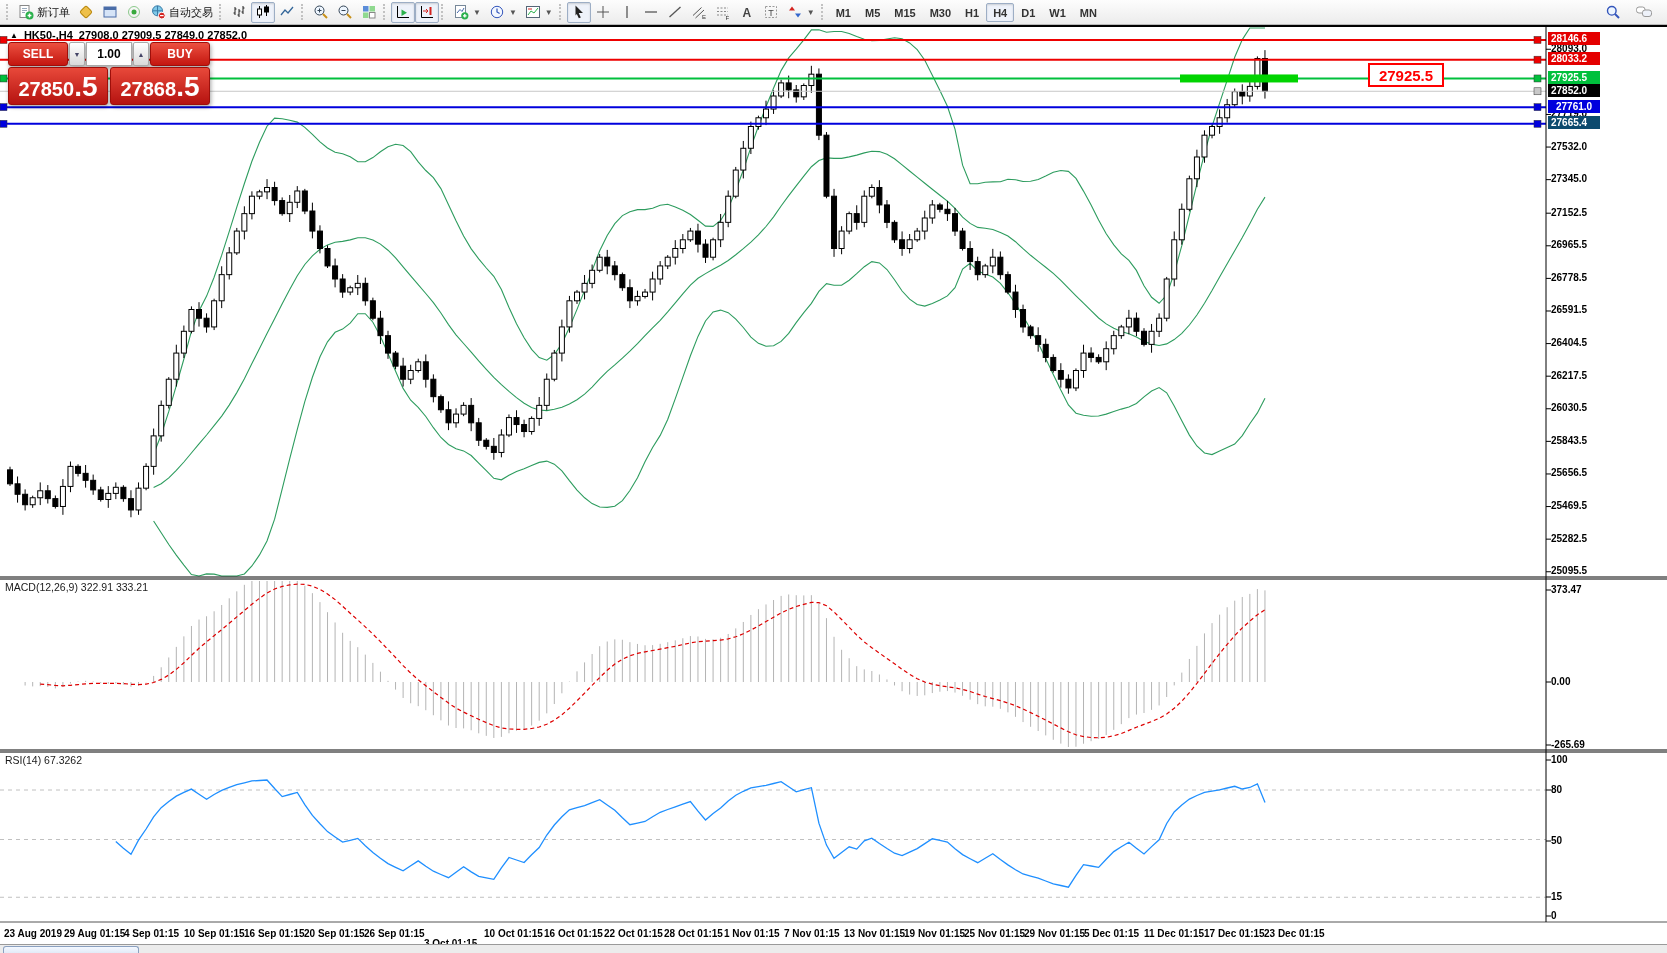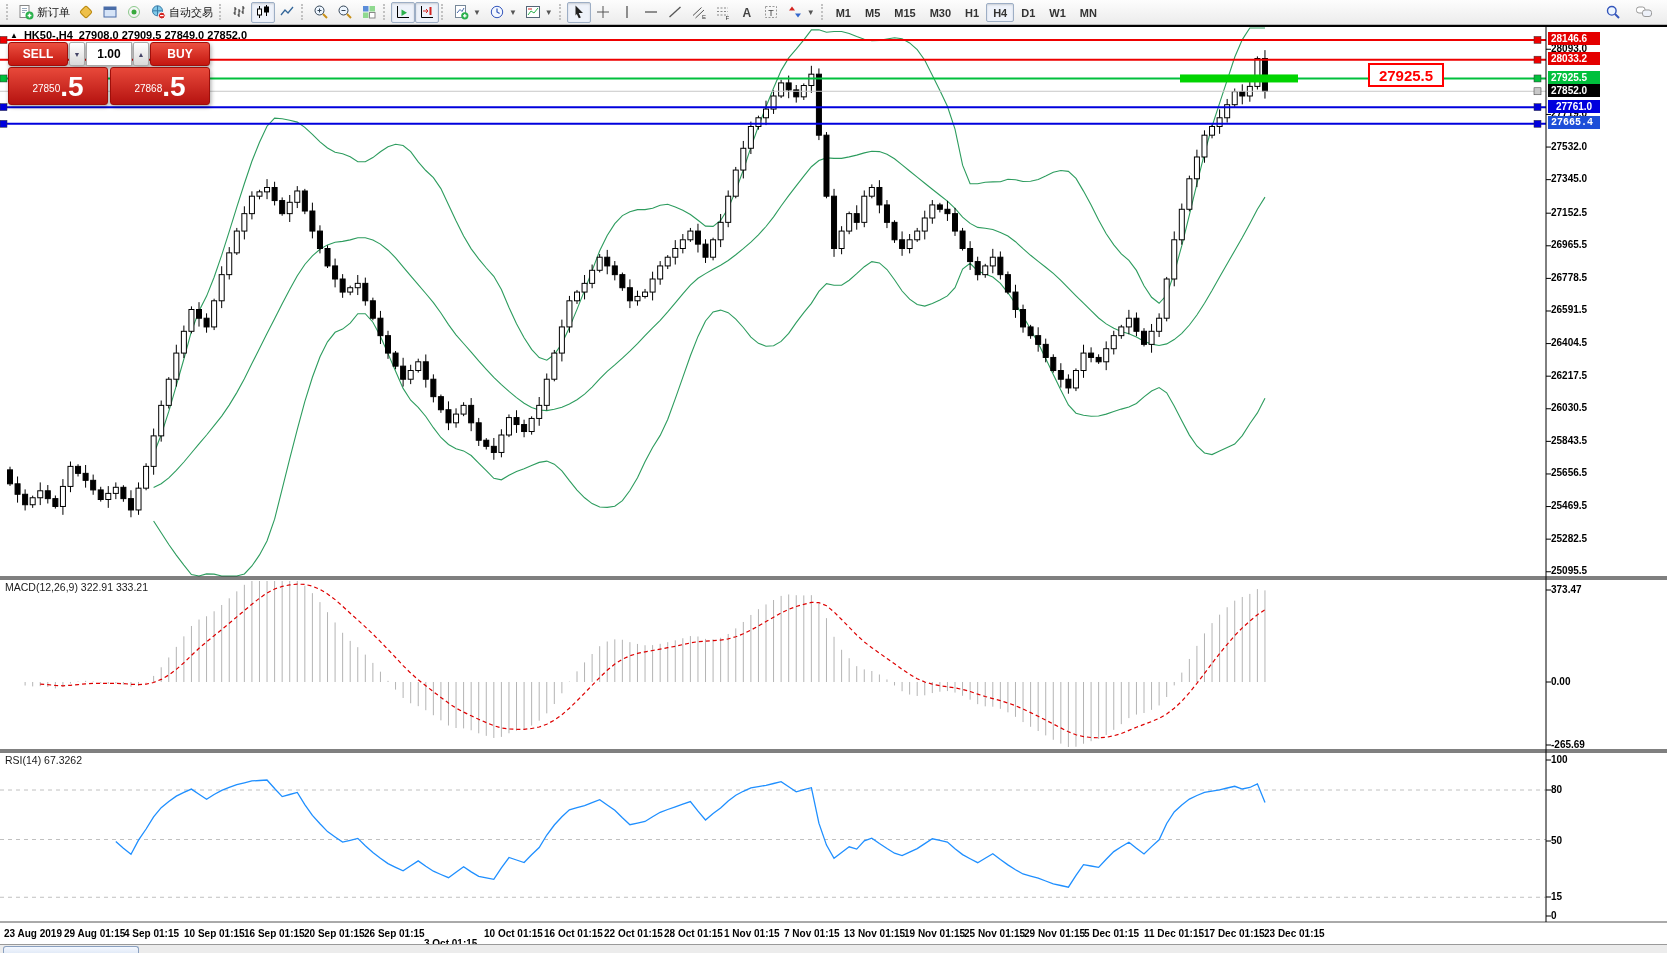--- a/index.html
+++ b/index.html
@@ -37,21 +37,21 @@
   .tp-sell,.tp-buy { width:65px; color:#fff; font-size:12px; font-weight:bold;
     display:flex; align-items:center; justify-content:center;
     background:linear-gradient(#ec5040,#c41710); border:1px solid #9e0f0a; border-radius:3px; }
   .tp-spin { width:17px; background:linear-gradient(#fff,#d9d9d9); border:1px solid #a9a9a9;
     display:flex; align-items:center; justify-content:center; font-size:7px; color:#446; border-radius:2px; }
   .tp-vol { width:50px; background:#fff; border:1px solid #a9a9a9; font-size:12px; font-weight:bold;
     text-align:center; padding-top:4px; }
   .tp-row2 { display:flex; gap:2px; margin-top:1px; height:38px; }
   .tp-price { width:100px; color:#fff; display:flex; align-items:flex-end; justify-content:center;
     background:linear-gradient(#e8493a,#b51310); border:1px solid #9e0f0a; border-radius:3px; padding-bottom:2px; }
-  .tp-price .int { font-size:10px; font-weight:normal; line-height:26px; }
+  .tp-price .int { font-size:20px; font-weight:bold; line-height:26px; }
   .tp-price .dec { font-size:28px; font-weight:bold; line-height:30px; }
 
   
   .price-annotation { position:absolute; left:1368px; top:37px; width:76px; height:24px; z-index:6;
     border:2px solid #ff0000; color:#ff0000; background:#fff; font-size:15px; font-weight:600;
     display:flex; align-items:center; justify-content:center; }
   .cn-note { position:absolute; left:1326px; top:100px; z-index:6; font-size:30px; font-weight:bold;
     color:#0fd60f; letter-spacing:2px; text-shadow:1px 1px 0 #a8dfa8; }
 
   .ind-label { position:absolute; left:5px; font-size:10.5px; color:#1a1a1a; z-index:4; }
@@ -947,21 +947,21 @@
         <div class="tick-label" style="top: 408.869px;">25843.5</div>
         <div class="tick-label" style="top: 441.465px;">25656.5</div>
         <div class="tick-label" style="top: 474.06px;">25469.5</div>
         <div class="tick-label" style="top: 506.656px;">25282.5</div>
         <div class="tick-label" style="top: 539.251px;">25095.5</div>
         <div class="line-label" style="top: 6.42261px; background: rgb(228, 0, 0); color: rgb(255, 255, 255);">28146.6</div>
         <div class="line-label" style="top: 26.189px; background: rgb(228, 0, 0); color: rgb(255, 255, 255);">28033.2</div>
         <div class="line-label" style="top: 44.9619px; background: rgb(0, 192, 60); color: rgb(255, 255, 255);">27925.5</div>
         <div class="line-label" style="top: 57.7735px; background: rgb(0, 0, 0); color: rgb(255, 255, 255);">27852.0</div>
         <div class="line-label" style="top: 73.6354px; background: rgb(0, 0, 221); color: rgb(255, 255, 255); padding-left: 8px;">27761.0</div>
-        <div class="line-label" style="top: 90.2992px; background: #1d4ed8; color: rgb(255, 255, 255); font-family: Liberation Mono, monospace;">27665.4</div>
+        <div class="line-label" style="top: 90.2992px; background: #0c4a6e; color: rgb(255, 255, 255);">27665.4</div>
         <div class="tick-label" style="top: 558px;">373.47</div>
         <div class="tick-label" style="top: 650px;">0.00</div>
         <div class="tick-label" style="top: 713px;">-265.69</div>
         <div class="tick-label" style="top: 728px;">100</div>
         <div class="tick-label" style="top: 758px;">80</div>
         <div class="tick-label" style="top: 809px;">50</div>
         <div class="tick-label" style="top: 865px;">15</div>
         <div class="tick-label" style="top: 884px;">0</div>
       </div>
     <div id="time-labels">

